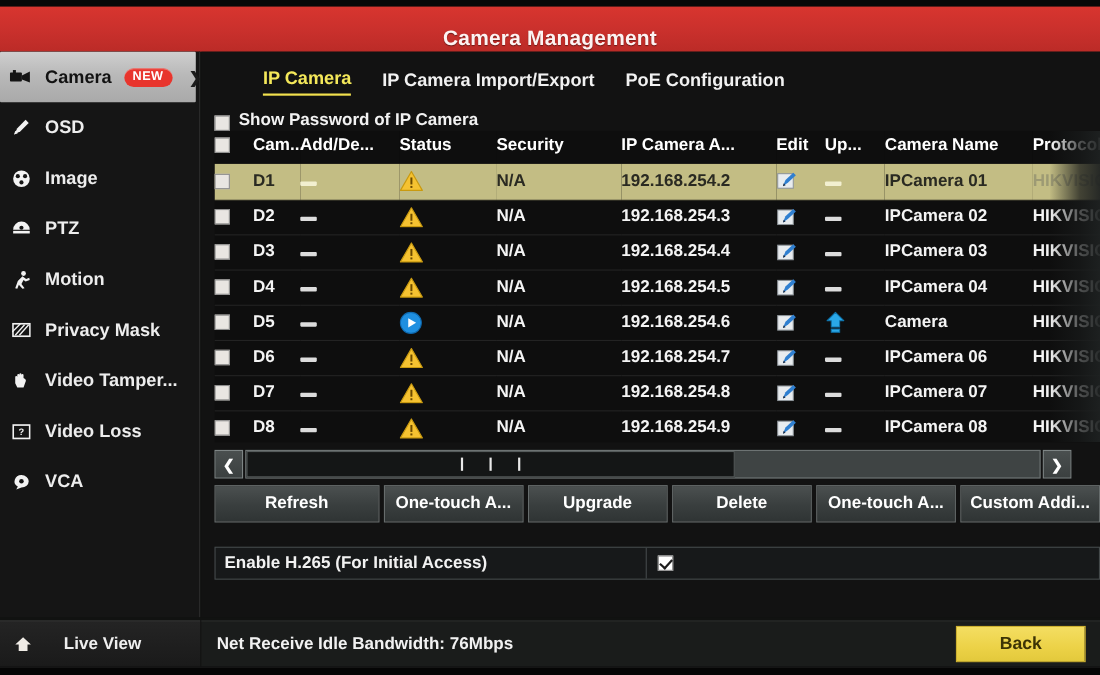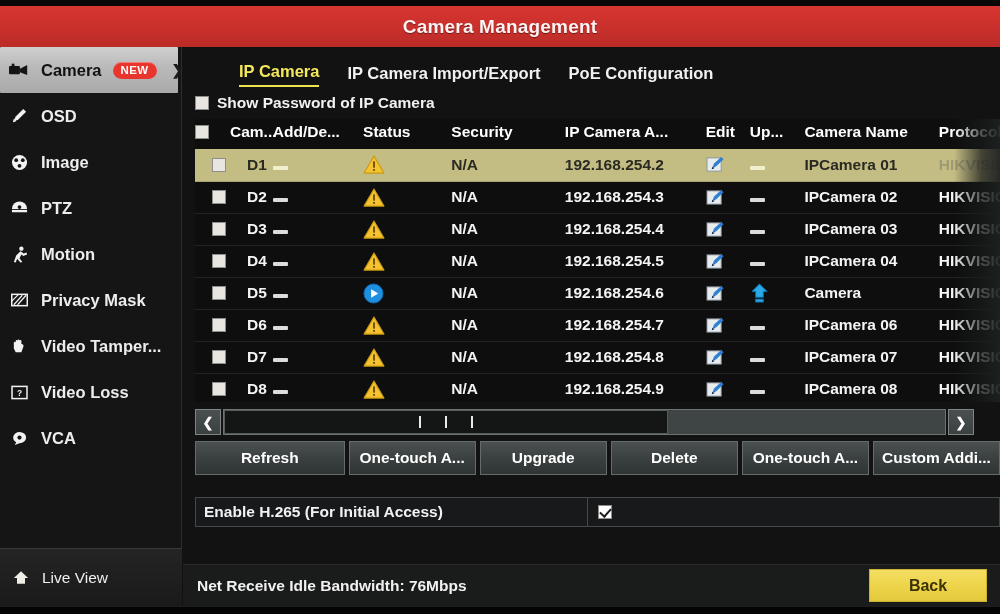--- a/index.html
+++ b/index.html
@@ -12,21 +12,21 @@
   #app {
     position: relative;
     width: 1000px; height: 614px;
     background: #111211;
   }
 
   
   .titlebar {
     position: absolute; left: 0; top: 6px; width: 1000px; height: 41px;
     background: linear-gradient(180deg, #d8352f 0%, #c9302c 55%, #bb2b27 100%);
-    display: flex; align-items: center; justify-content: center;
+    display: flex; align-items: flex-end; justify-content: center;
   }
   .titlebar .title {
     color: #fdf3f2; font-size: 19px; font-weight: bold; letter-spacing: .2px;
     text-shadow: 0 1px 1px rgba(0,0,0,.45);
   }
 
   
   .sidebar {
     position: absolute; left: 0; top: 47px; width: 182px; height: 514px;
     background: #151515;
@@ -53,42 +53,42 @@
   .side-ico svg { display: block; }
   .side-label { flex: 1 1 auto; white-space: nowrap; }
   .new-badge {
     background: #e8352d; color: #fff; font-size: 11.5px; font-weight: bold;
     border-radius: 9px; padding: 2px 8px 3px; letter-spacing: .4px;
     box-shadow: inset 0 1px 0 rgba(255,255,255,.35);
   }
   .chev { color: #1b1b1b; font-size: 14px; font-weight: bold; margin: 0 6px 0 4px; }
 
   .liveview {
-    position: absolute; left: 0; bottom: 8px; width: 182px; height: 58px;
+    position: absolute; left: 0; bottom: 8px; width: 182px; height: 42px;
     background: linear-gradient(180deg,#242424 0%, #1a1a1a 100%);
     border-top: 1px solid #3a3a3a;
-    display: flex; align-items: center; gap: 10px; padding-left: 10px;
-    color: #eee; font-size: 15.5px; font-weight: normal;
+    display: flex; align-items: center; gap: 26px; padding-left: 10px;
+    color: #eee; font-size: 15.5px; font-weight: bold;
   }
 
   
   .main {
     position: absolute; left: 183px; top: 47px; width: 817px; height: 514px;
     background: #121212;
     padding: 0 0 0 12px;
   }
 
   .tabs { display: flex; align-items: flex-end; gap: 28px; height: 40px; padding-top: 9px; }
   .tab {
     font-size: 16.5px; font-weight: bold; color: #f1f1f1; padding-bottom: 4px;
     white-space: nowrap;
   }
   .tab.selected { color: #f4e85a; border-bottom: 2px solid #f2e14e; margin-left: 44px; }
 
-  .showpw { display: flex; align-items: center; gap: 8px; height: 32px; }
+  .showpw { display: flex; align-items: flex-end; gap: 8px; height: 32px; }
   .showpw .lbl { color: #f2f2f2; font-size: 15.5px; font-weight: bold; }
 
   .cb {
     width: 14px; height: 14px; flex: 0 0 14px;
     background: #e9e6e2; border: 1px solid #8d8d8d; display: inline-block;
   }
   .cb.checked {
     background: #fff; position: relative;
   }
   .cb.checked::after {
@@ -108,21 +108,21 @@
   table.cams th {
     text-align: left; color: #ffffff; font-size: 15.5px; font-weight: bold;
     padding: 4px 0 8px 0; background: #0e0e0e; white-space: nowrap;
   }
   table.cams td {
     color: #f4f4f4; font-size: 15.5px; font-weight: bold;
     height: 32px; white-space: nowrap; border-bottom: 1px solid #232323;
   }
   tr.row.sel td { background: #c3bd84; color: #2a2a22; border-bottom: 1px solid #a9a474; }
   tr.row.sel td.proto { color: #9d9a74; }
-  .col-cam   { width: 74px; padding-left: 17px; }
+  .col-cam   { width: 74px; }
   .col-add   { width: 86px; }
   .col-status{ width: 84px; }
   .col-sec   { width: 108px; }
   .col-ip    { width: 134px; }
   .col-edit  { width: 42px; }
   .col-up    { width: 52px; }
   .col-name  { width: 128px; }
   .col-proto { width: 120px; }
 
   .cellflex { display: flex; align-items: center; gap: 21px; }

